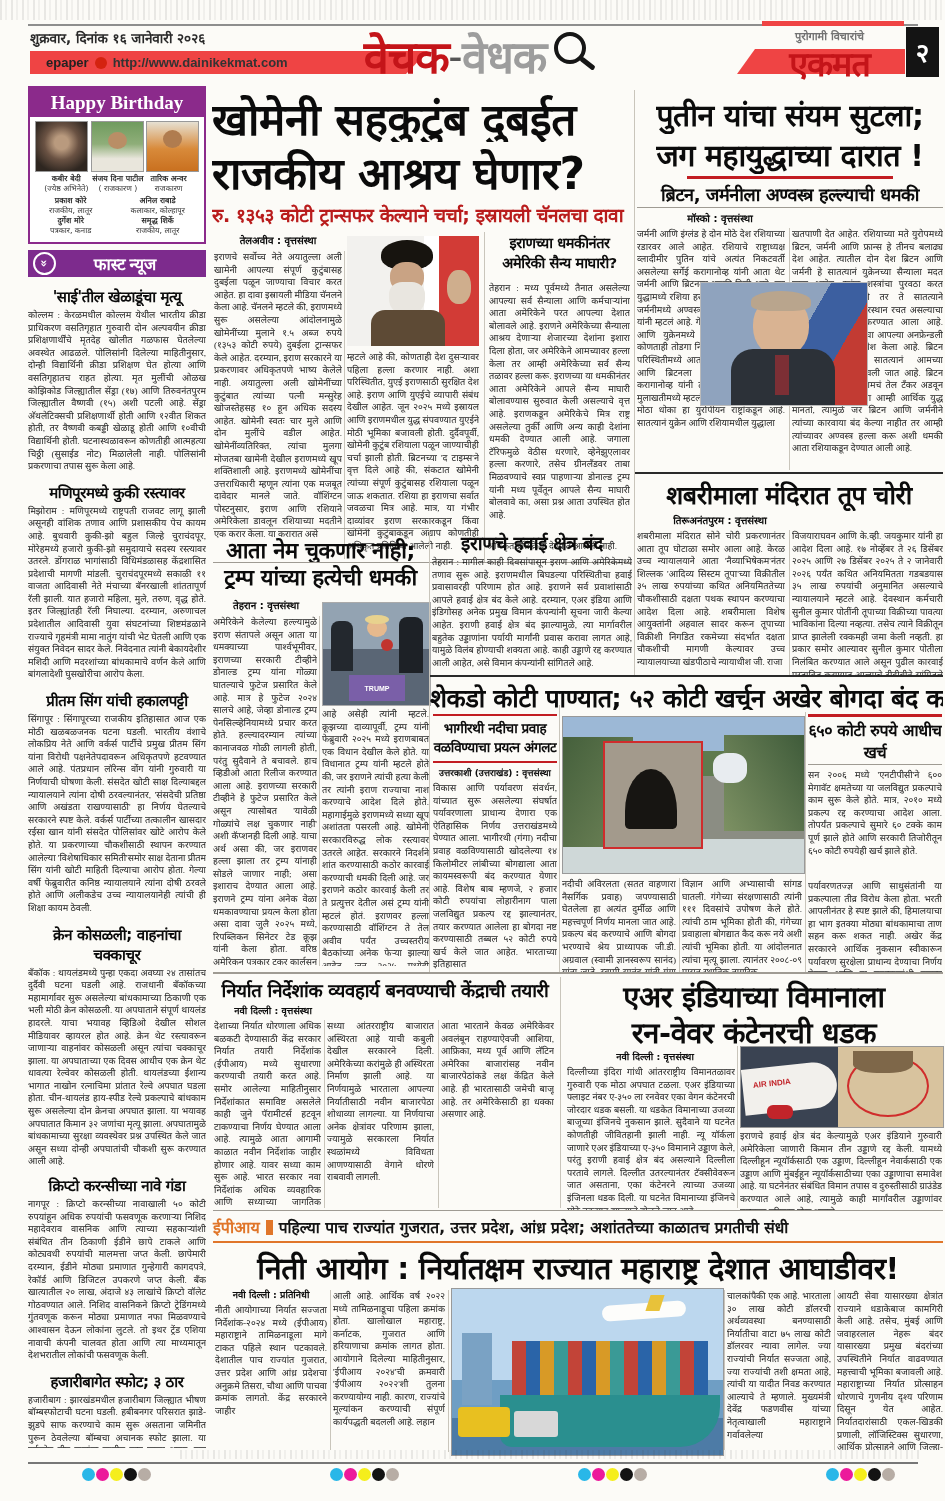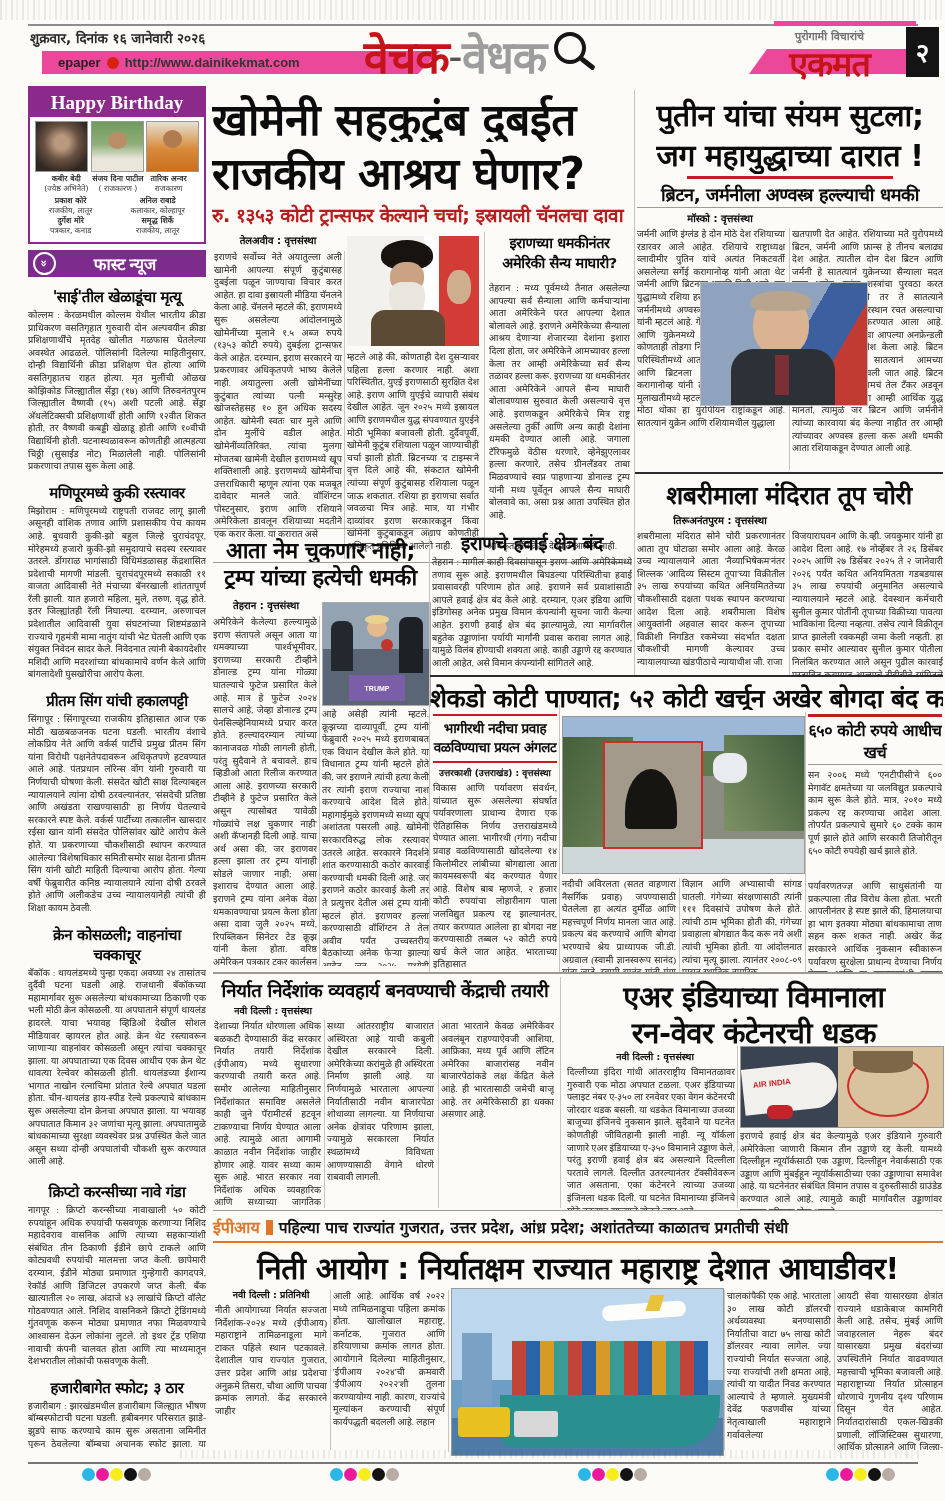--- a/index.html
+++ b/index.html
@@ -5,21 +5,21 @@
   body{margin:0;background:#d8d6d0;font-family:"Liberation Serif",serif;}
   #page{position:relative;width:945px;height:1501px;margin:0 auto;background:#fcfbf7;overflow:hidden;}
   .abs{position:absolute;}
   .bodytxt{font-size:9.2px;line-height:1.37;text-align:justify;color:#1e1e1e;overflow:hidden;}
   .hd{font-weight:bold;color:#0b0b0b;text-align:center;font-family:"DejaVu Sans",sans-serif;letter-spacing:-0.4px;overflow:hidden;}
   .dl{font-weight:bold;text-align:center;color:#0d0d0d;font-family:"DejaVu Sans",sans-serif;font-size:10px;overflow:hidden;}
   .vr{position:absolute;width:1px;background:#c9c5bb;}
   .hz{position:absolute;height:1px;background:#9f9b93;}
   .redrule{position:absolute;background:#c21d22;}
   .bleed{background:repeating-linear-gradient(90deg,rgba(60,60,60,.10) 0 2px,transparent 2px 5px,rgba(60,60,60,.06) 5px 7px,transparent 7px 11px);}
-  .khaki{background:#ec4899;margin-left:12px;}
+  .khaki{background:#ef4444;}
   .dot{width:13px;height:13px;border-radius:50%;display:inline-block;margin-right:1px;}
   .dotgroup{display:flex;align-items:center;}
   .photo{overflow:hidden;}
   .mag{width:24px;height:24px;border:4px solid #161616;border-radius:50%;position:relative;background:rgba(255,255,255,.2);}
   .mag:after{content:"";position:absolute;width:17px;height:5px;background:#161616;transform:rotate(38deg);right:-14px;bottom:-6px;border-radius:2px;}
   .fnicon{width:19px;height:19px;border:2px solid #fff;border-radius:50%;color:#fff;display:flex;align-items:center;justify-content:center;font-weight:bold;font-size:12px;transform:rotate(90deg);font-family:"DejaVu Sans",sans-serif;}
   .bday-cell{border:1px solid #999;}
   .cap{font-size:7.8px;text-align:center;color:#333;line-height:1.25;font-family:"DejaVu Sans",sans-serif;}
   .epi-bar{width:7px;height:15px;background:#e0762a;display:inline-block;margin:0 6px;}
 </style>
@@ -98,21 +98,21 @@
     </div>
     <div>
       <div class="hd" style="font-size:15px;margin:9px 0 3px">प्रीतम सिंग यांची हकालपट्टी</div>
       <div class="bodytxt">सिंगापूर : सिंगापूरच्या राजकीय इतिहासात आज एक मोठी खळबळजनक घटना घडली. भारतीय वंशाचे लोकप्रिय नेते आणि वर्कर्स पार्टीचे प्रमुख प्रीतम सिंग यांना विरोधी पक्षनेतेपदावरून अधिकृतपणे हटवण्यात आले आहे. पंतप्रधान लॉरेन्स वोंग यांनी गुरुवारी या निर्णयाची घोषणा केली. संसदेत खोटी साक्ष दिल्याबद्दल न्यायालयाने त्यांना दोषी ठरवल्यानंतर, 'संसदेची प्रतिष्ठा आणि अखंडता राखण्यासाठी' हा निर्णय घेतल्याचे सरकारने स्पष्ट केले. वर्कर्स पार्टीच्या तत्कालीन खासदार रईसा खान यांनी संसदेत पोलिसांवर खोटे आरोप केले होते. या प्रकरणाच्या चौकशीसाठी स्थापन करण्यात आलेल्या 'विशेषाधिकार समिती'समोर साक्ष देताना प्रीतम सिंग यांनी खोटी माहिती दिल्याचा आरोप होता. गेल्या वर्षी फेब्रुवारीत कनिष्ठ न्यायालयाने त्यांना दोषी ठरवले होते आणि अलीकडेच उच्च न्यायालयानेही त्यांची ही शिक्षा कायम ठेवली.</div>
     </div>
     <div>
       <div class="hd" style="font-size:15px;margin:9px 0 3px">क्रेन कोसळली; वाहनांचा चक्काचूर</div>
       <div class="bodytxt">बँकॉक : थायलंडमध्ये पुन्हा एकदा अवघ्या २४ तासांतच दुर्दैवी घटना घडली आहे. राजधानी बँकॉकच्या महामार्गावर सुरू असलेल्या बांधकामाच्या ठिकाणी एक भली मोठी क्रेन कोसळली. या अपघाताने संपूर्ण थायलंड हादरले. याचा भयावह व्हिडिओ देखील सोशल मीडियावर व्हायरल होत आहे. क्रेन थेट रस्त्यावरून जाणाऱ्या वाहनांवर कोसळली असून त्यांचा चक्काचूर झाला. या अपघाताच्या एक दिवस आधीच एक क्रेन थेट धावत्या रेल्वेवर कोसळली होती. थायलंडच्या ईशान्य भागात नाखोन रत्नाचिमा प्रांतात रेल्वे अपघात घडला होता. चीन-थायलंड हाय-स्पीड रेल्वे प्रकल्पाचे बांधकाम सुरू असलेल्या दोन क्रेनचा अपघात झाला. या भयावह अपघातात किमान ३२ जणांचा मृत्यू झाला. अपघातामुळे बांधकामाच्या सुरक्षा व्यवस्थेवर प्रश्न उपस्थित केले जात असून सध्या दोन्ही अपघातांची चौकशी सुरू करण्यात आली आहे.</div>
     </div>
     <div>
-      <div class="hd" style="font-size:15px;margin:13px 0 3px">क्रिप्टो करन्सीच्या नावे गंडा</div>
+      <div class="hd" style="font-size:15px;margin:7px 0 3px">क्रिप्टो करन्सीच्या नावे गंडा</div>
       <div class="bodytxt">नागपूर : क्रिप्टो करन्सीच्या नावाखाली ५० कोटी रुपयांहून अधिक रुपयांची फसवणूक करणाऱ्या निशिद महादेवराव वासनिक आणि त्याच्या सहकाऱ्यांशी संबंधित तीन ठिकाणी ईडीने छापे टाकले आणि कोट्यवधी रुपयांची मालमत्ता जप्त केली. छापेमारी दरम्यान, ईडीने मोठ्या प्रमाणात गुन्हेगारी कागदपत्रे, रेकॉर्ड आणि डिजिटल उपकरणे जप्त केली. बँक खात्यातील २० लाख, अंदाजे ४३ लाखांचे क्रिप्टो वॉलेट गोठवण्यात आले. निशिद वासनिकने क्रिप्टो ट्रेडिंगमध्ये गुंतवणूक करून मोठ्या प्रमाणात नफा मिळवण्याचे आश्वासन देऊन लोकांना लुटले. तो इथर ट्रेंड एशिया नावाची कंपनी चालवत होता आणि त्या माध्यमातून देशभरातील लोकांची फसवणूक केली.</div>
     </div>
     <div>
       <div class="hd" style="font-size:15px;margin:9px 0 3px">हजारीबागेत स्फोट; ३ ठार</div>
       <div class="bodytxt">हजारीबाग : झारखंडमधील हजारीबाग जिल्ह्यात भीषण बॉम्बस्फोटाची घटना घडली. हबीबनगर परिसरात झाडे-झुडपे साफ करण्याचे काम सुरू असताना जमिनीत पुरून ठेवलेल्या बॉम्बचा अचानक स्फोट झाला. या दुर्घटनेत तीन जणांचा जागीच मृत्यू झाला असून, एक जण गंभीर जखमी आहे. घटनेमुळे परिसरात एकच खळबळ उडाली आहे. या घटनेत मो. सद्दाम, परवीन आणि आणखी एका व्यक्तीचा मृत्यू झाला आहे. जखमी झालेल्या व्यक्तीला उपचारासाठी हजारीबाग सदर रुग्णालयात दाखल करण्यात आले असून, त्याची प्रकृती चिंताजनक असल्याचे डॉक्टरांनी सांगितले आहे.</div>
     </div>
   </div>
 
   <div class="abs hd" style="left:212px;top:88px;width:422px;height:54px;font-size:44px;text-align:left;white-space:nowrap">खोमेनी सहकुटुंब दुबईत</div>
   <div class="abs hd" style="left:212px;top:142px;width:422px;height:54px;font-size:44px;text-align:left;white-space:nowrap">राजकीय आश्रय घेणार?</div>

